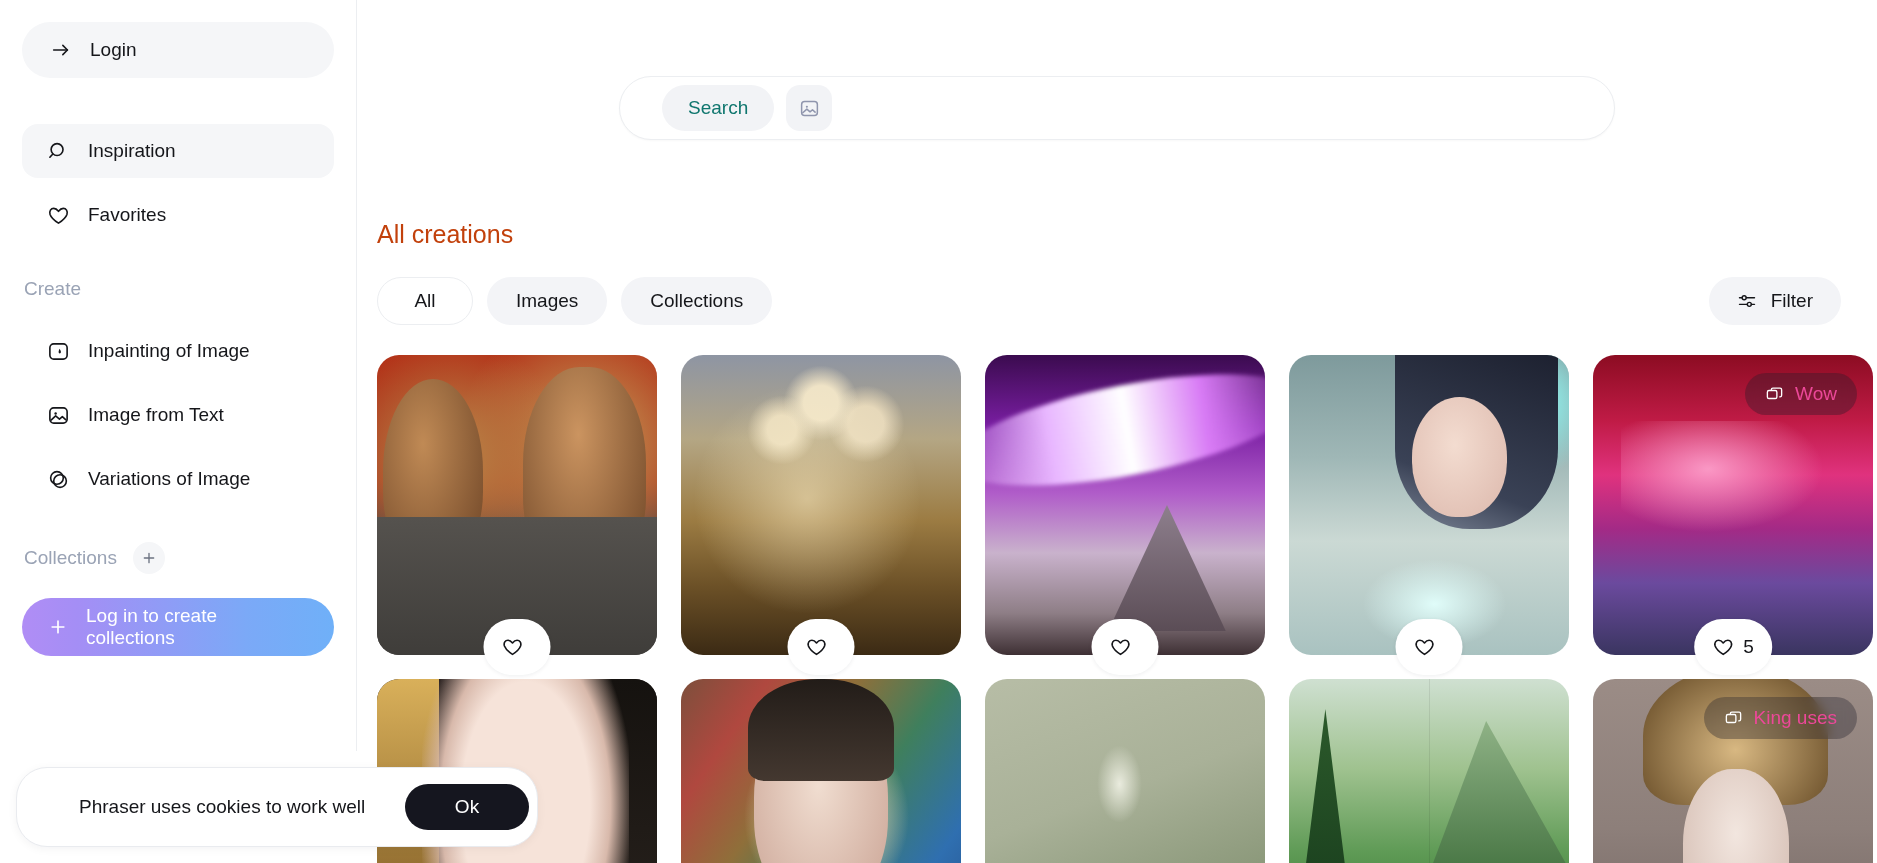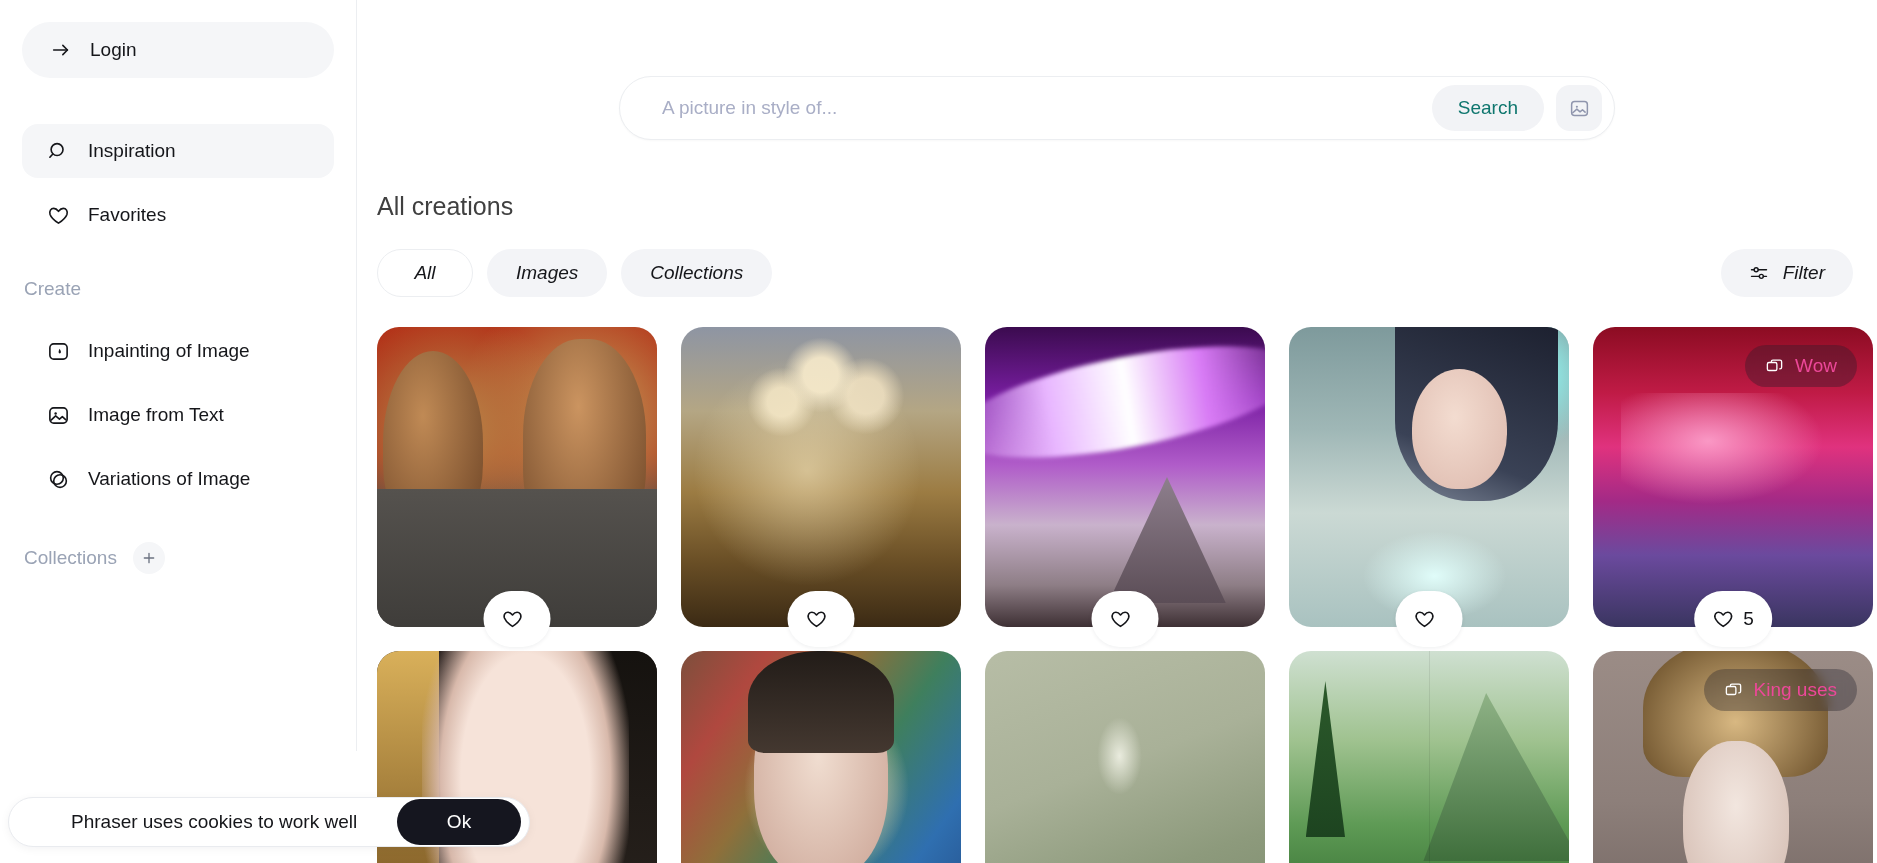--- a/index.html
+++ b/index.html
@@ -122,30 +122,29 @@
     border-radius: 14px;
     background: #f2f3f6;
     display: flex; align-items: center; justify-content: center;
     cursor: pointer;
   }
 
   .content { padding: 0 0 0 0; }
 
   .page-title {
     font-size: 25px;
-    color: #404040;
-    margin: 52px 0 0 20px;
+    color: #c2410c;
+    margin: 80px 0 0 20px;
     font-weight: 400;
   }
 
   .toolbar {
     display: flex; align-items: flex-end;
     margin: 28px 0 0 20px;
-    padding-right: 24px;
-    font-style: italic;
+    padding-right: 36px;
   }
   .tabs { display: flex; gap: 14px; }
   .tab {
     height: 48px;
     min-width: 96px;
     border-radius: 24px;
     display: flex; align-items: center; justify-content: center;
     padding: 0 28px;
     font-size: 19px;
     color: #15161a;
@@ -213,22 +212,22 @@
     display: flex; align-items: center; gap: 11px;
     padding: 0 20px;
     color: #ec4899; font-size: 19px;
     z-index: 5;
     cursor: pointer;
   }
 
   
   .cookie {
     position: absolute;
-    left: 8px; bottom: 16px;
-    height: 50px;
+    left: 16px; bottom: 16px;
+    height: 80px;
     width: 522px;
     background: #ffffff;
     border: 1px solid #e9ebef;
     border-radius: 31px;
     display: flex; align-items: center;
     padding: 0 8px 0 62px;
     z-index: 50;
     box-shadow: 0 2px 10px rgba(16,24,40,0.05);
   }
   .cookie .txt { font-size: 19px; color: #15161a; white-space: nowrap; }
@@ -400,26 +399,33 @@
 
     <div class="section-label">
       <span>Collections</span>
       <span class="add-btn">
         <svg width="16" height="16" viewBox="0 0 24 24" fill="none" stroke="#6b7280" stroke-width="2" stroke-linecap="round">
           <path d="M12 5v14M5 12h14"></path>
         </svg>
       </span>
     </div>
 
+    <div class="login-collections">
+      <span class="plus">
+        <svg width="20" height="20" viewBox="0 0 24 24" fill="none" stroke="#ffffff" stroke-width="2" stroke-linecap="round">
+          <path d="M12 5v14M5 12h14"></path>
+        </svg>
+      </span>
+      <span>Log in to create collections</span>
+    </div>
   </aside>
 
   <main class="main">
 
     <div class="search-wrap">
-      <input class="search-input" type="text" placeholder="A picture in style of..." style="">
       <button class="search-btn">Search</button>
       <span class="search-img-btn">
         <svg width="21" height="21" viewBox="0 0 24 24" fill="none" stroke="#8f95ad" stroke-width="1.7" stroke-linejoin="round">
           <rect x="3" y="4" width="18" height="16" rx="3.4"></rect>
           <circle cx="9" cy="10" r="1.2" fill="#8f95ad" stroke="none"></circle>
           <path d="M4 17.2l5-4.5 3.6 3.1 2.8-2.4 3.6 3.3"></path>
         </svg>
       </span>
     </div>
 

